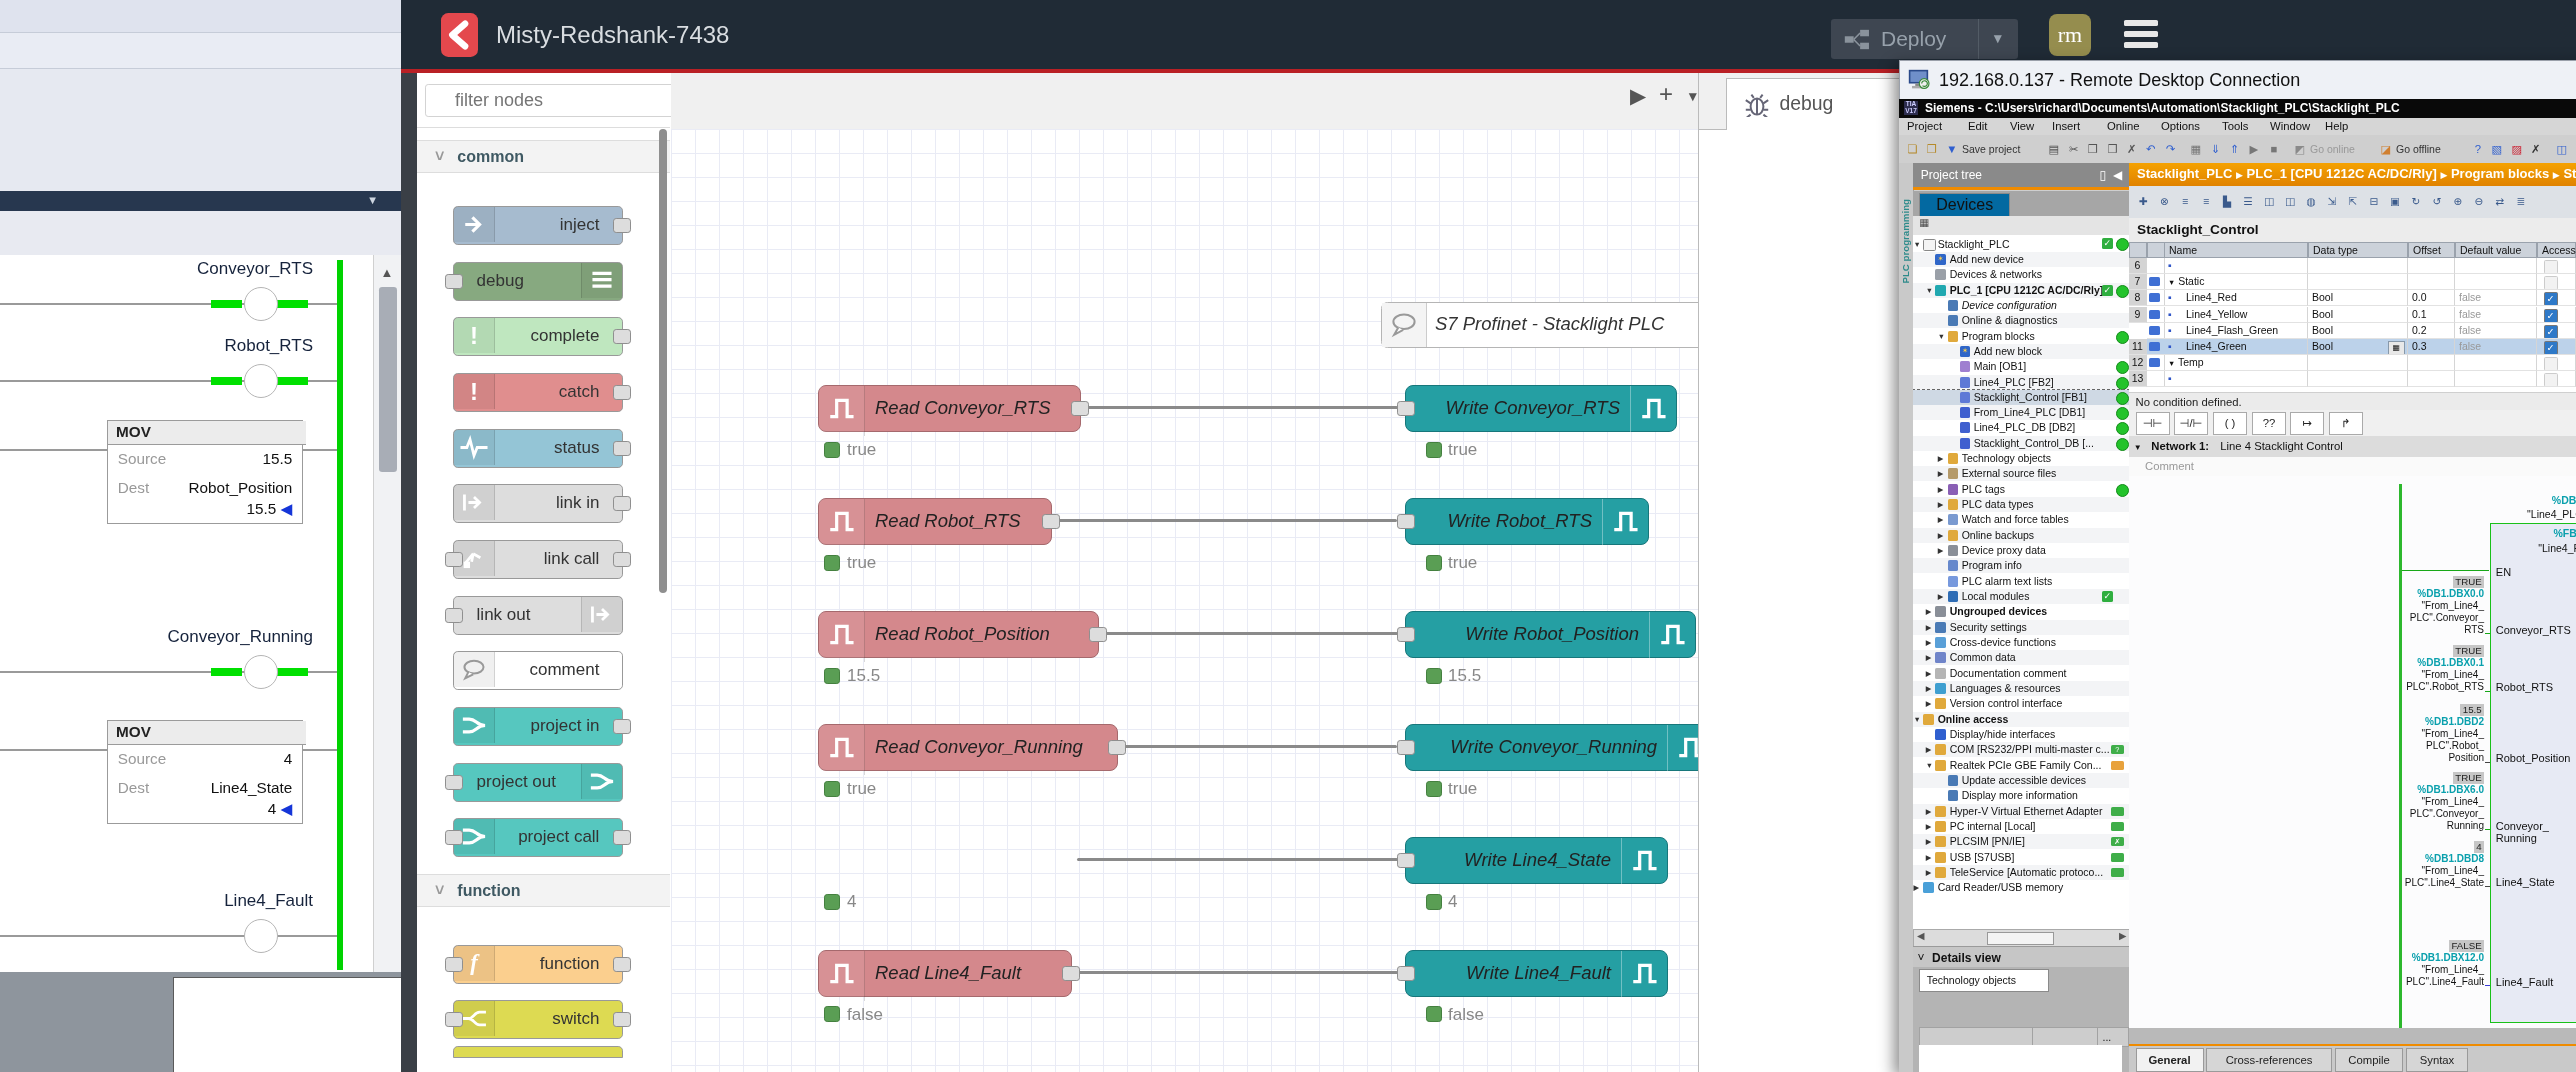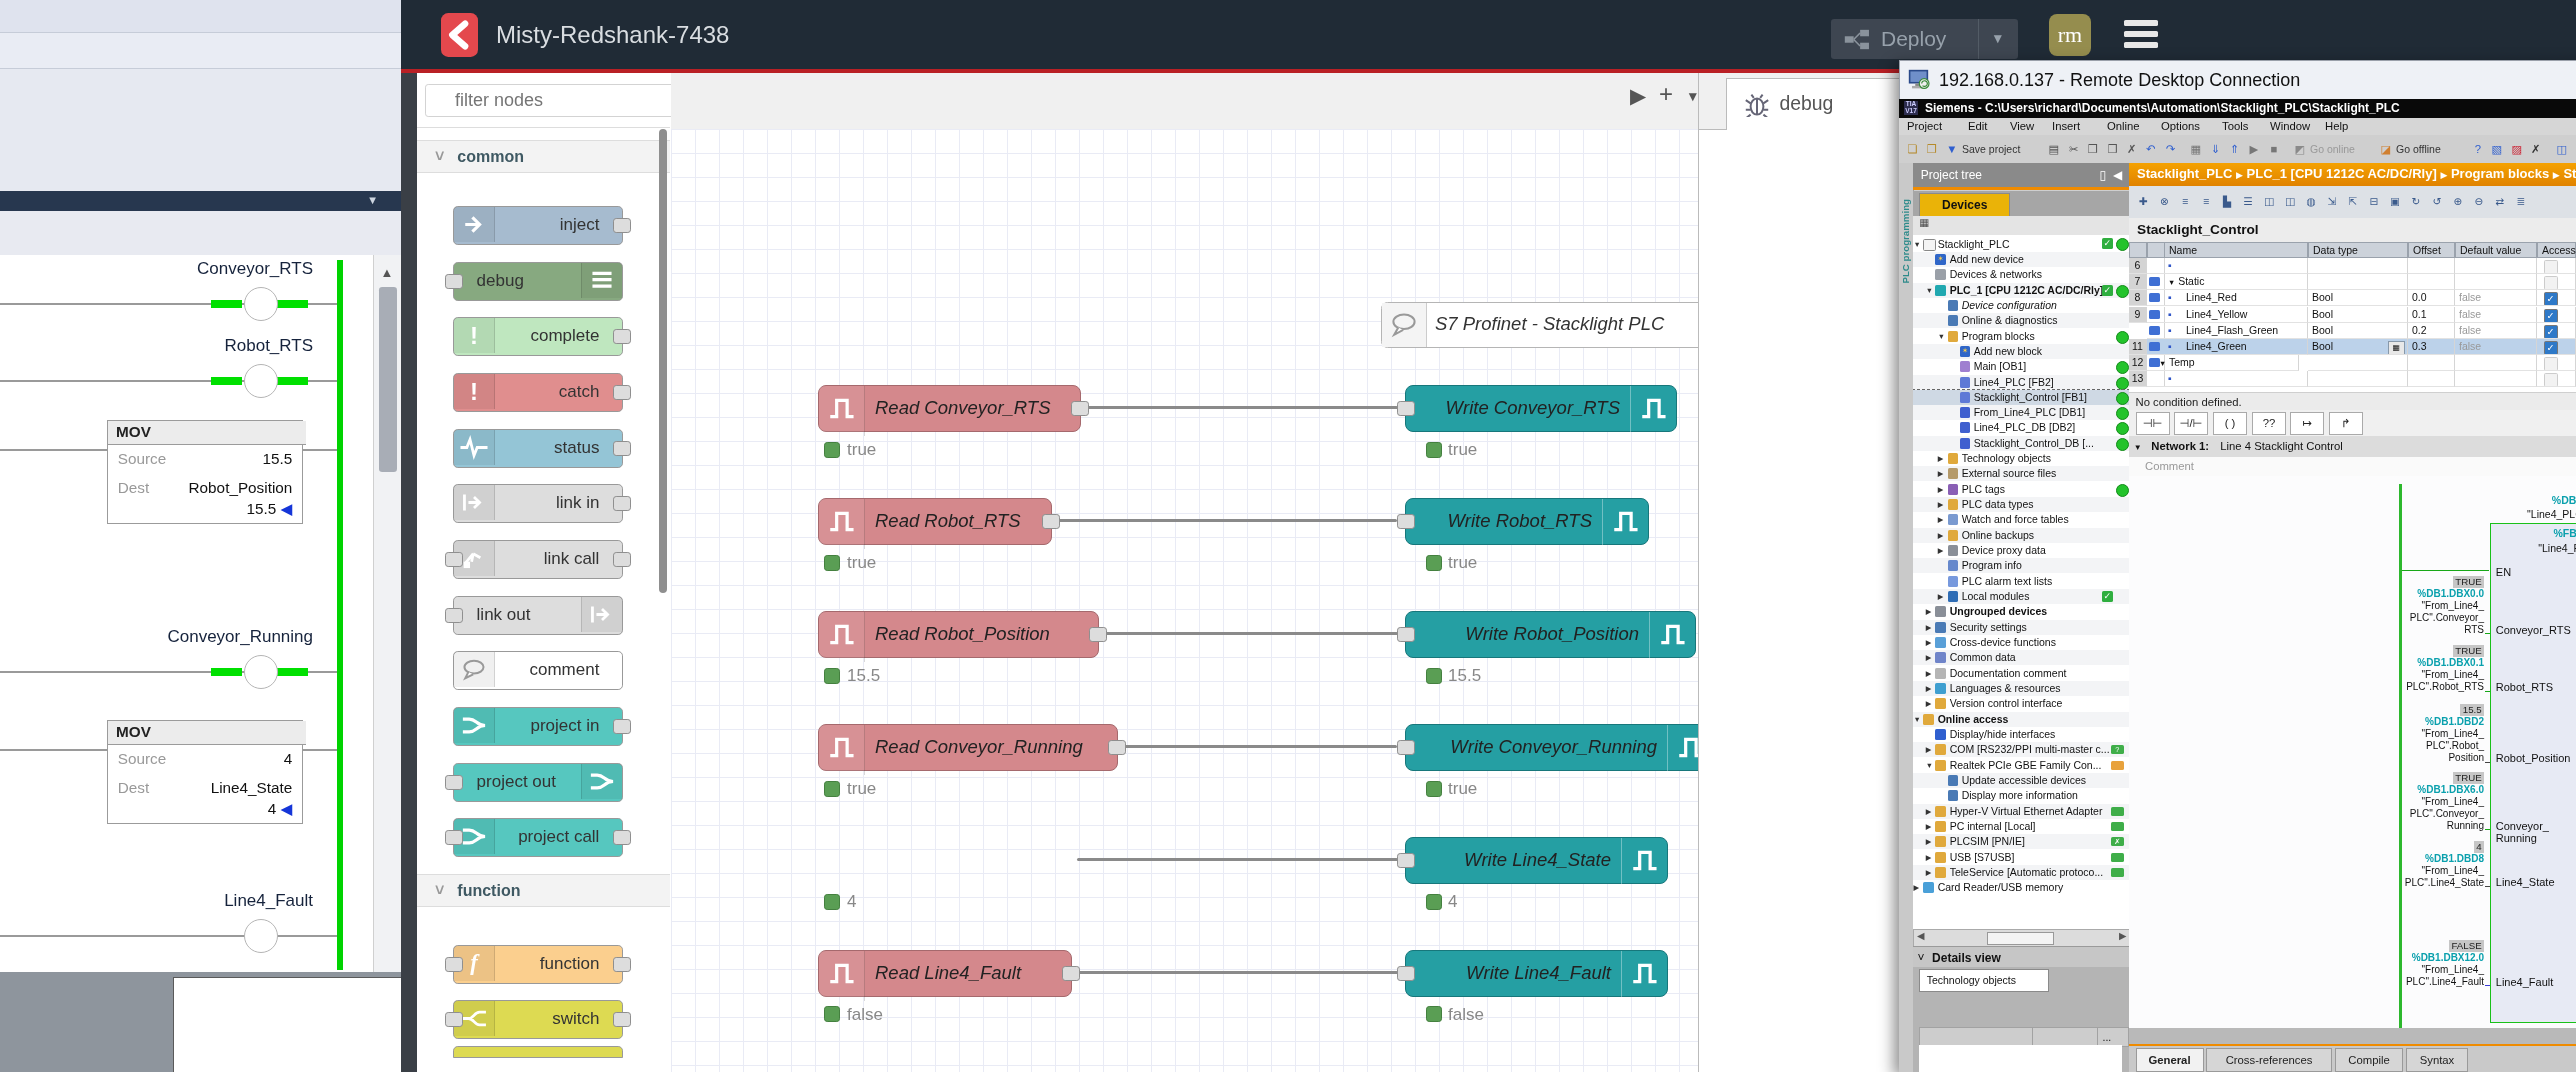--- a/index.html
+++ b/index.html
@@ -73,22 +73,22 @@
   .rdp-title{left:0;top:0;width:677px;height:39px;background:#eef1f6;border:0.8px solid #9aa0aa;color:#111;font-size:18px;}
   .tia-title{left:0;top:39px;width:677px;height:19.4px;background:#090909;color:#fff;font-size:12px;font-weight:bold;}
   .tia-menu{left:0;top:58px;width:677px;height:17px;background:#d6d6d6;font-size:11.3px;color:#111;}
   .tia-tools{left:0;top:75px;width:677px;height:28px;background:#cfcfcf;border-bottom:0.8px solid #a8a8a8;font-size:10.5px;color:#333;}
   .chip{display:inline-block;width:16px;height:16px;line-height:16px;text-align:center;font-size:11.3px;margin:0 0.8px;vertical-align:middle;}
   .tia-crumb{left:230px;top:103px;width:447px;height:22.6px;background:linear-gradient(#f5a201,#e08200);
              color:#fff;font-weight:bold;font-size:13px;line-height:22.6px;white-space:nowrap;overflow:hidden;}
   .pt-head{left:13.7px;top:103px;width:216px;height:24px;background:#8a8a8a;color:#fff;font-size:12px;line-height:24px;}
   .pt-orange{left:13.7px;top:127px;width:216px;height:3.2px;background:#ef8b00;}
   .pt-devrow{left:13.7px;top:131px;width:216px;height:25px;background:#a6a6a6;}
-  .pt-devtab{left:6.5px;top:2.4px;width:89px;height:22.6px;background:#eab308;border:0.8px solid #8a8a8a;border-bottom:none;
-             font-size:12px;text-align:center;line-height:22.6px;color:#111;font-weight:bold;}
+  .pt-devtab{left:6.5px;top:2.4px;width:89px;height:22.6px;background:#0369a1;border:0.8px solid #8a8a8a;border-bottom:none;
+             font-size:16px;text-align:center;line-height:22.6px;color:#111;}
   .pt-mini{left:13.7px;top:156px;width:216px;height:19.4px;background:#e4e4e4;border-bottom:0.8px solid #bbb;font-size:10.5px;color:#444;}
   #tree{left:13.7px;top:175px;width:216px;height:694px;background:#fff;overflow:hidden;font-size:10.5px;color:#111;}
   .trow{position:absolute;left:0;width:216px;height:15.3px;line-height:15.3px;white-space:nowrap;}
   .tic{position:absolute;top:2.4px;width:10.5px;height:10.5px;border-radius:1.6px;}
   .tar{position:absolute;top:0;font-size:7.3px;color:#333;}
   .tchk{position:absolute;top:1.6px;width:11.3px;height:11.3px;background:#2fae3f;border-radius:1.6px;color:#fff;font-size:9px;line-height:11.3px;text-align:center;}
   .tdot{position:absolute;top:1.6px;width:11.3px;height:11.3px;background:#23c32b;border:0.8px solid #128a18;border-radius:50%;}
   .tcard{position:absolute;top:3.2px;width:13px;height:9px;border-radius:1.6px;color:#fff;font-size:7.3px;line-height:9px;text-align:center;}
   .pt-hscroll{left:13.7px;top:869px;width:216px;height:16px;background:#dcdcdc;border:0.8px solid #aaa;font-size:9.7px;color:#555;}
   .dv-head{left:13.7px;top:886px;width:216px;height:22px;background:#c6c6c6;border-top:0.8px solid #9a9a9a;
@@ -939,21 +939,21 @@
       <div class="tblc" style="position: absolute; left: 179px; top: 97px; width: 100px; background: rgb(188, 210, 234);">Bool<div style="position: absolute; right: 2.4px; top: 1.6px; width: 14.5px; height: 12px; background: rgb(232, 232, 232); border: 0.8px solid rgb(136, 153, 170); font-size: 8px; line-height: 11.3px; text-align: center; padding-left: 0px;">▦</div></div>
       <div class="tblc" style="position: absolute; left: 279px; top: 97px; width: 47px; background: rgb(188, 210, 234);">0.3</div>
       <div class="tblc" style="position: absolute; left: 326px; top: 97px; width: 82px; color: rgb(153, 153, 153); background: rgb(188, 210, 234);">false</div>
       <div class="tblc" style="position: absolute; left: 408px; top: 97px; width: 39px; background: rgb(188, 210, 234);">
         <div style="position: absolute; left: 6.5px; top: 1.6px; width: 12px; height: 12px; background: rgb(46, 121, 200); border: 0.8px solid rgb(119, 119, 119); border-radius: 1.6px; color: rgb(255, 255, 255); font-size: 9.7px; line-height: 12px; text-align: center; padding-left: 0px;">✓</div>
       </div>
       <div class="tblc" style="position: absolute; left: 0px; top: 113px; width: 18px; background: rgb(212, 212, 212); text-align: center; padding-left: 0px;">12</div>
       <div class="tblc" style="position: absolute; left: 18px; top: 113px; width: 18px;">
         <div style="position: absolute; left: 2.4px; top: 3.2px; width: 10.5px; height: 9px; background: rgb(63, 111, 212); border-radius: 1.6px;"></div>
       </div>
-      <div class="tblc" style="position: absolute; left: 26px; top: 113px; width: 144px;"><span style="font-size:7.3px;">▼</span> <span>Temp</span></div>
+      <div class="tblc" style="position: absolute; left: 35px; top: 113px; width: 144px;"><span style="font-size:7.3px;">▼</span> <span>Temp</span></div>
       <div class="tblc" style="position: absolute; left: 179px; top: 113px; width: 100px;"></div>
       <div class="tblc" style="position: absolute; left: 279px; top: 113px; width: 47px;"></div>
       <div class="tblc" style="position: absolute; left: 326px; top: 113px; width: 82px; color: rgb(153, 153, 153);"></div>
       <div class="tblc" style="position: absolute; left: 408px; top: 113px; width: 39px;">
         <div style="position: absolute; left: 6.5px; top: 1.6px; width: 12px; height: 12px; background: rgb(242, 242, 242); border: 0.8px solid rgb(204, 204, 204); border-radius: 1.6px;"></div>
       </div>
       <div class="tblc" style="position: absolute; left: 0px; top: 129px; width: 18px; background: rgb(212, 212, 212); text-align: center; padding-left: 0px;">13</div>
       <div class="tblc" style="position: absolute; left: 18px; top: 129px; width: 18px;"></div>
       <div class="tblc" style="position: absolute; left: 35px; top: 129px; width: 144px;"><span style="color:#2f55c8;">▪</span> <span style="color:#999;padding-left:11.3px;"><add new=""></add></span></div>
       <div class="tblc" style="position: absolute; left: 179px; top: 129px; width: 100px;"></div>

